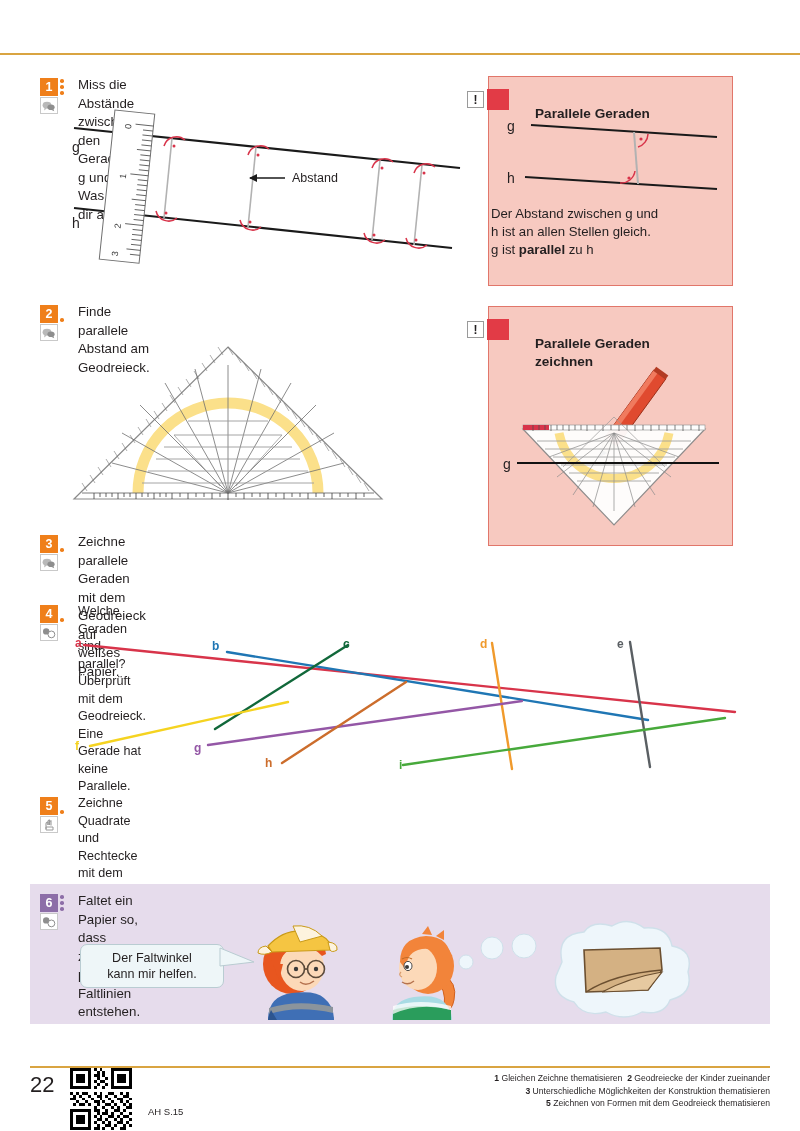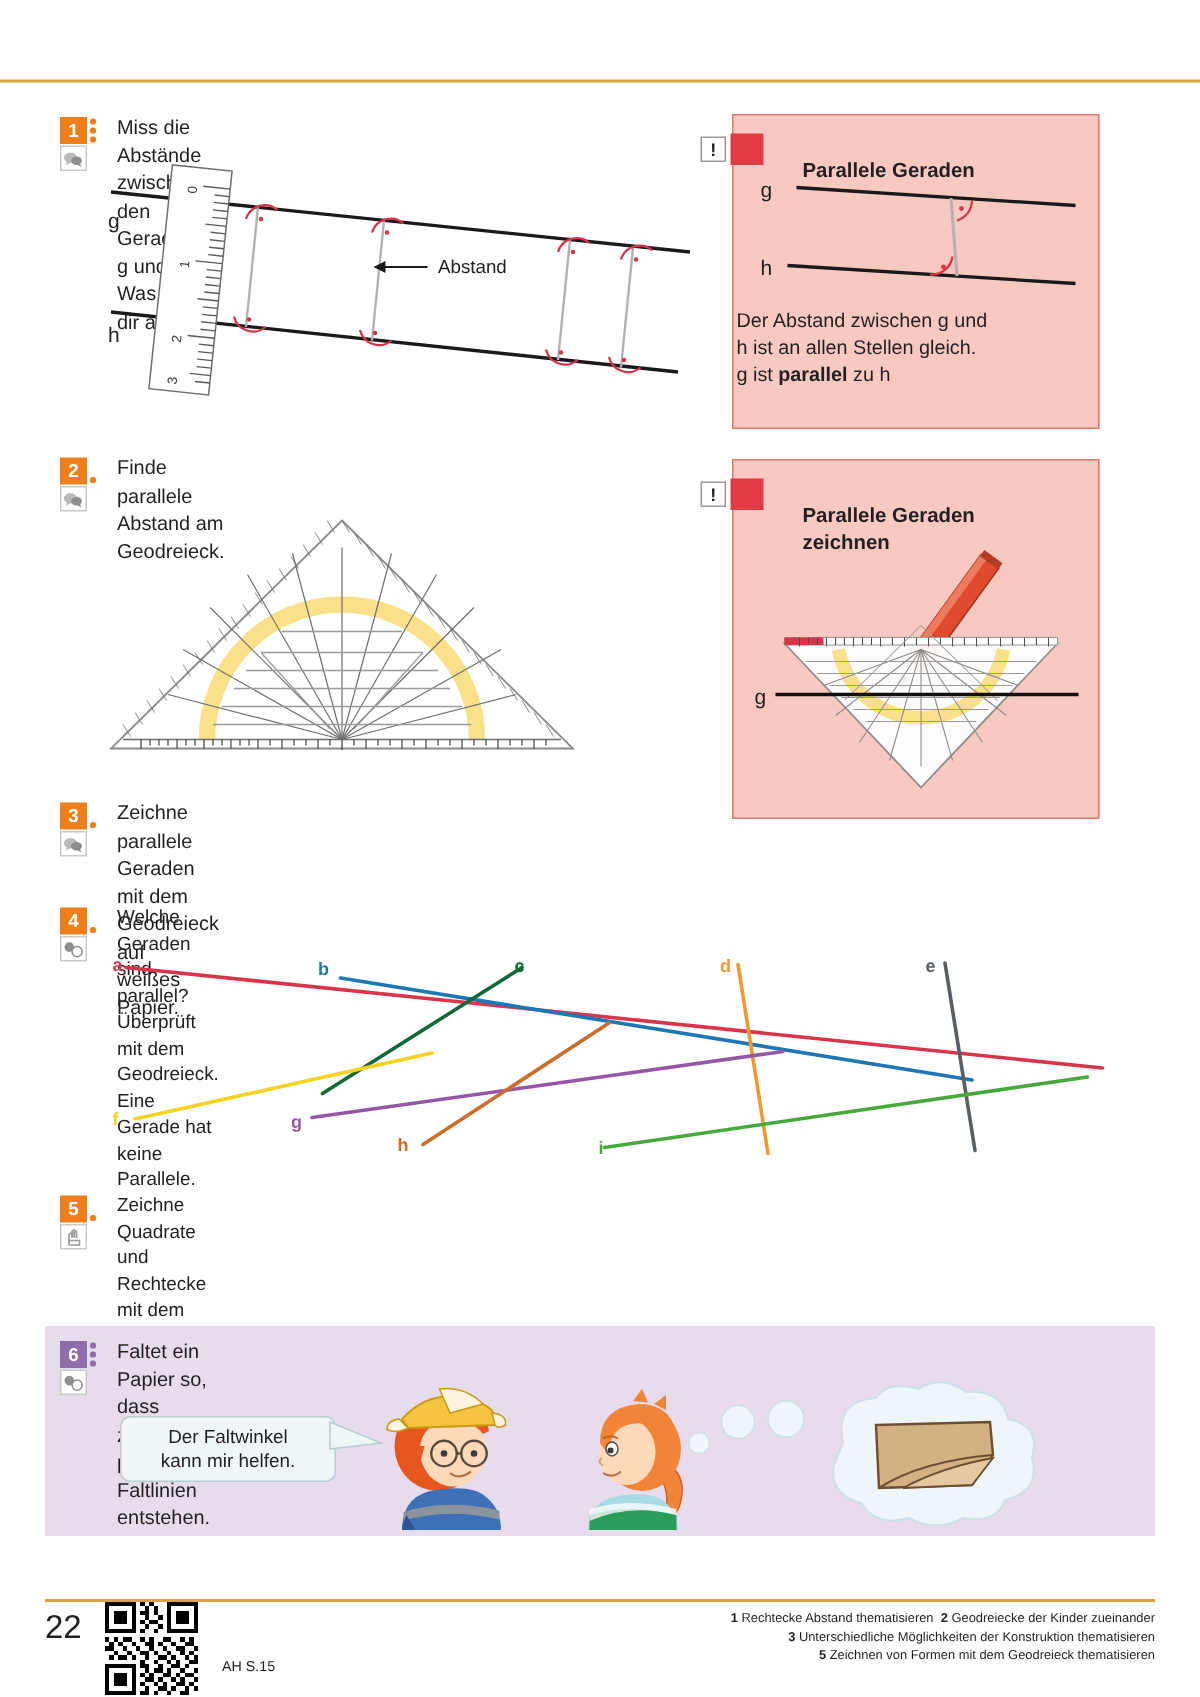--- a/index.html
+++ b/index.html
@@ -706,18 +706,18 @@
       <rect x="8" y="20" width="2" height="1"></rect>
         <rect x="11" y="20" width="1" height="1"></rect>
       <rect x="14" y="20" width="1" height="1"></rect>
         <rect x="17" y="20" width="2" height="1"></rect>
     </g>
   </svg>
 
   <div class="ahs">AH S.15</div>
 
   <div class="notes">
-    <div><b>1</b> <span>Rechtecke Abstand thematisieren</span> &nbsp;<b>2</b> <span>Geodreiecke der Kinder zueinander</span></div>
+    <div><b>1</b> <span>Gleichen Zeichne thematisieren</span> &nbsp;<b>2</b> <span>Geodreiecke der Kinder zueinander</span></div>
     <div><b>3</b> <span>Unterschiedliche Möglichkeiten der Konstruktion thematisieren</span></div>
     <div><b>5</b> <span>Zeichnen von Formen mit dem Geodreieck thematisieren</span></div>
   </div>
 
 </div>
 
 </body></html>

